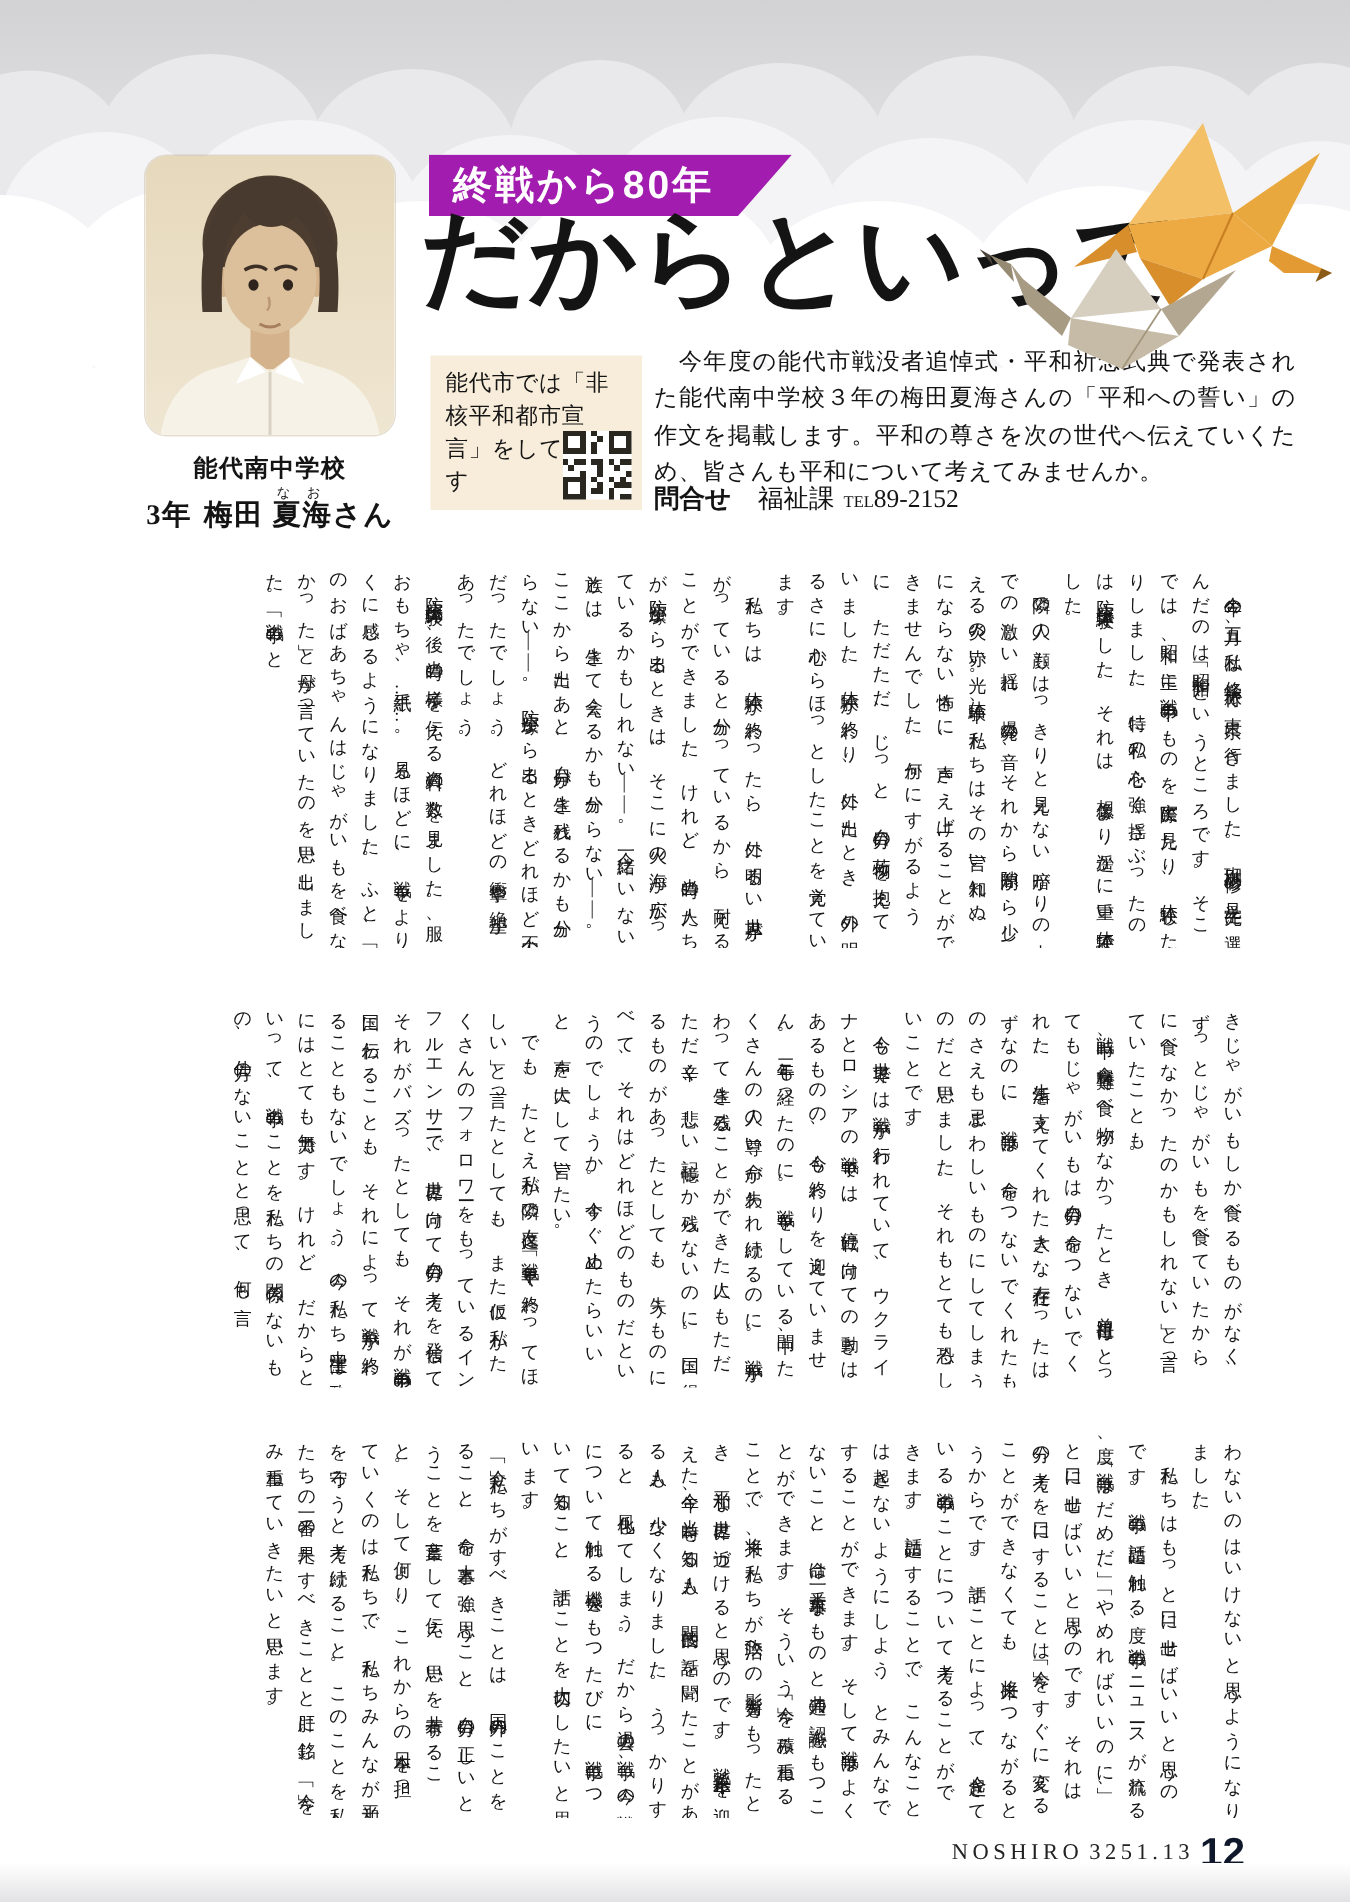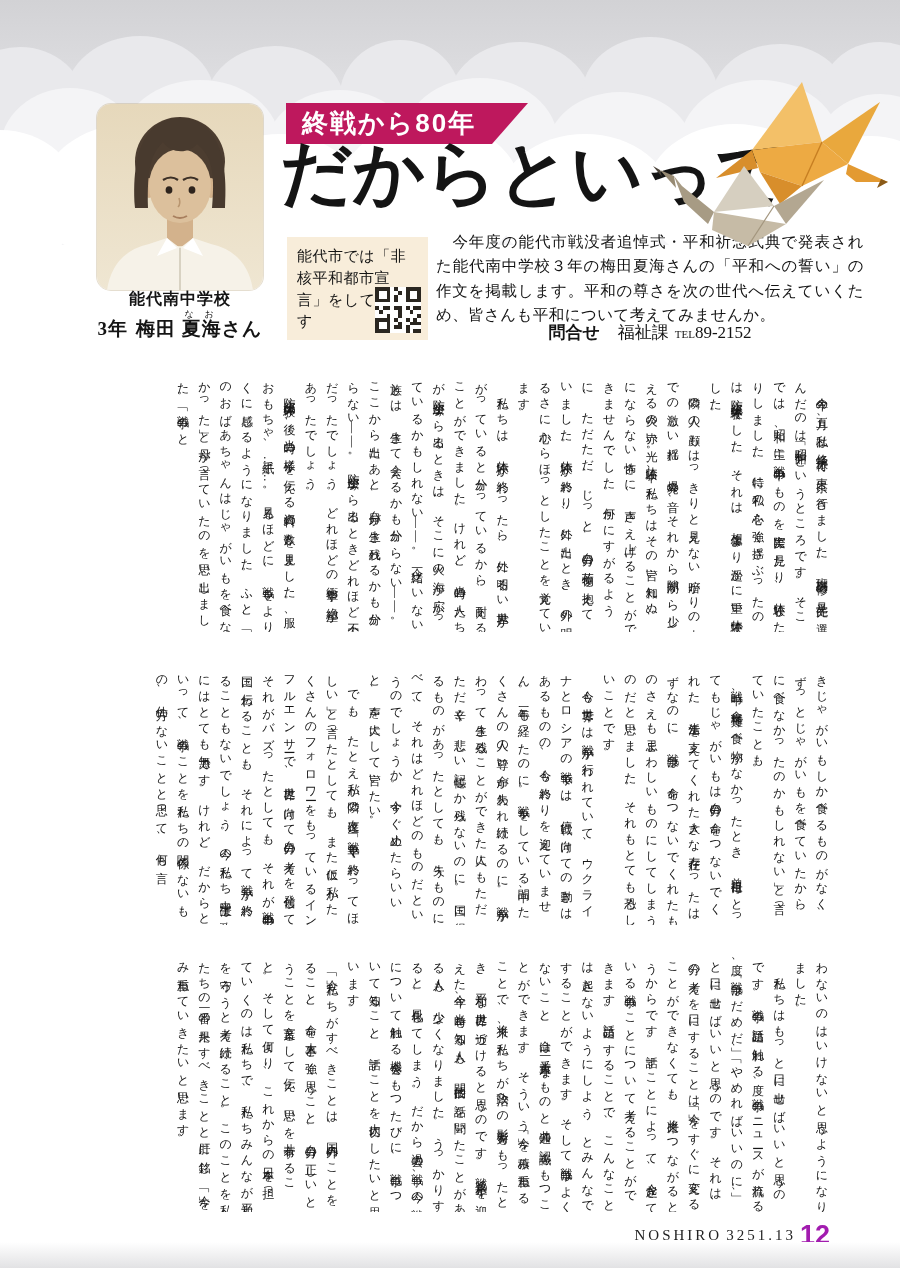--- a/index.html
+++ b/index.html
@@ -2,56 +2,56 @@
 <html><head>
 <meta charset="utf-8">
 <style>
   html,body{margin:0;padding:0;background:#fff;}
   .page{position:relative;width:900px;height:1268px;background:#ffffff;overflow:hidden;
         font-family:"Liberation Serif","DejaVu Serif",serif;color:#141414;}
   .clouds{position:absolute;left:0;top:0;width:900px;height:362px;}
   
   .photo{position:absolute;left:97px;top:104px;width:166px;height:186px;border-radius:14px;overflow:hidden;
          box-shadow:0 0 0 1px rgba(180,160,120,.35);}
-  .caption{position:absolute;left:30px;top:289px;width:300px;text-align:center;line-height:1.25;}
+  .caption{position:absolute;left:30px;top:303px;width:300px;text-align:center;line-height:1.25;}
   .caption .l1{font-size:16px;font-weight:700;letter-spacing:1px;}
   .caption .l2{font-size:19px;font-weight:700;letter-spacing:1px;margin-top:0;}
   .caption rt{font-size:9px;font-weight:400;letter-spacing:5px;}
   .caption .grade{margin-right:8px;}
   
-  .banner{position:absolute;left:286px;top:103px;width:242px;height:41px;background:#be185d;
+  .banner{position:absolute;left:286px;top:103px;width:242px;height:41px;background:#a21caf;
           clip-path:polygon(0 0,100% 0,calc(100% - 36px) 100%,0 100%);
           display:flex;align-items:center;}
   .banner span{color:#fff;font-family:"Liberation Sans","DejaVu Sans",sans-serif;
                font-weight:700;font-size:26px;letter-spacing:2px;padding-left:16px;}
   .title{position:absolute;left:280px;top:138px;font-size:71px;font-weight:700;
          letter-spacing:0px;line-height:1;white-space:nowrap;}
   
   .notice{position:absolute;left:287px;top:237px;width:141px;height:103px;background:#f8edda;}
   .notice .txt{padding:9px 10px 0 10px;font-size:15px;line-height:1.45;letter-spacing:.5px;}
   .notice svg{position:absolute;right:7px;bottom:7px;}
   
   .intro{position:absolute;left:436px;top:230px;width:428px;font-size:15.5px;line-height:24.3px;
          letter-spacing:.4px;text-align:justify;white-space:pre-wrap;}
-  .contact{position:absolute;left:436px;top:321px;width:428px;text-align:center;font-size:17px;white-space:nowrap;}
+  .contact{position:absolute;left:436px;top:321px;width:428px;text-align:left;font-size:17px;white-space:nowrap;}
   .contact .lbl{font-family:"Liberation Sans","DejaVu Sans",sans-serif;font-weight:700;margin-right:18px;}
   .contact .dept{margin-right:6px;}
   .contact .telp{font-size:11px;letter-spacing:0;}
   
   .cranes{position:absolute;left:652px;top:80px;width:238px;height:185px;}
   
   .band{position:absolute;left:88px;width:744px;height:258px;
         writing-mode:vertical-rl;text-orientation:mixed;
         font-size:12px;line-height:21.3px;letter-spacing:2.1px;
         white-space:pre-wrap;overflow:hidden;color:#161616;}
   .band1{top:374px;} .band2{top:667px;} .band3{top:954px;}
   
   .footer{position:absolute;top:1220px;right:70px;display:flex;align-items:center;gap:4px;}
   .footer .mag{font-size:15px;letter-spacing:3px;color:#222;}
-  .footer .pn{font-family:"Liberation Sans","DejaVu Sans",sans-serif;font-size:27px;font-weight:600;color:#a21caf;}
+  .footer .pn{font-family:"Liberation Sans","DejaVu Sans",sans-serif;font-size:27px;font-weight:600;color:#0f172a;}
   .bottom-fade{position:absolute;left:0;right:0;bottom:0;height:26px;
                background:linear-gradient(#ffffff,#e2e2e4);}
 </style>
 </head>
 <body>
 
 <div class="page">
 
   <svg class="clouds" viewBox="0 0 900 362" preserveAspectRatio="none">
     <defs>

